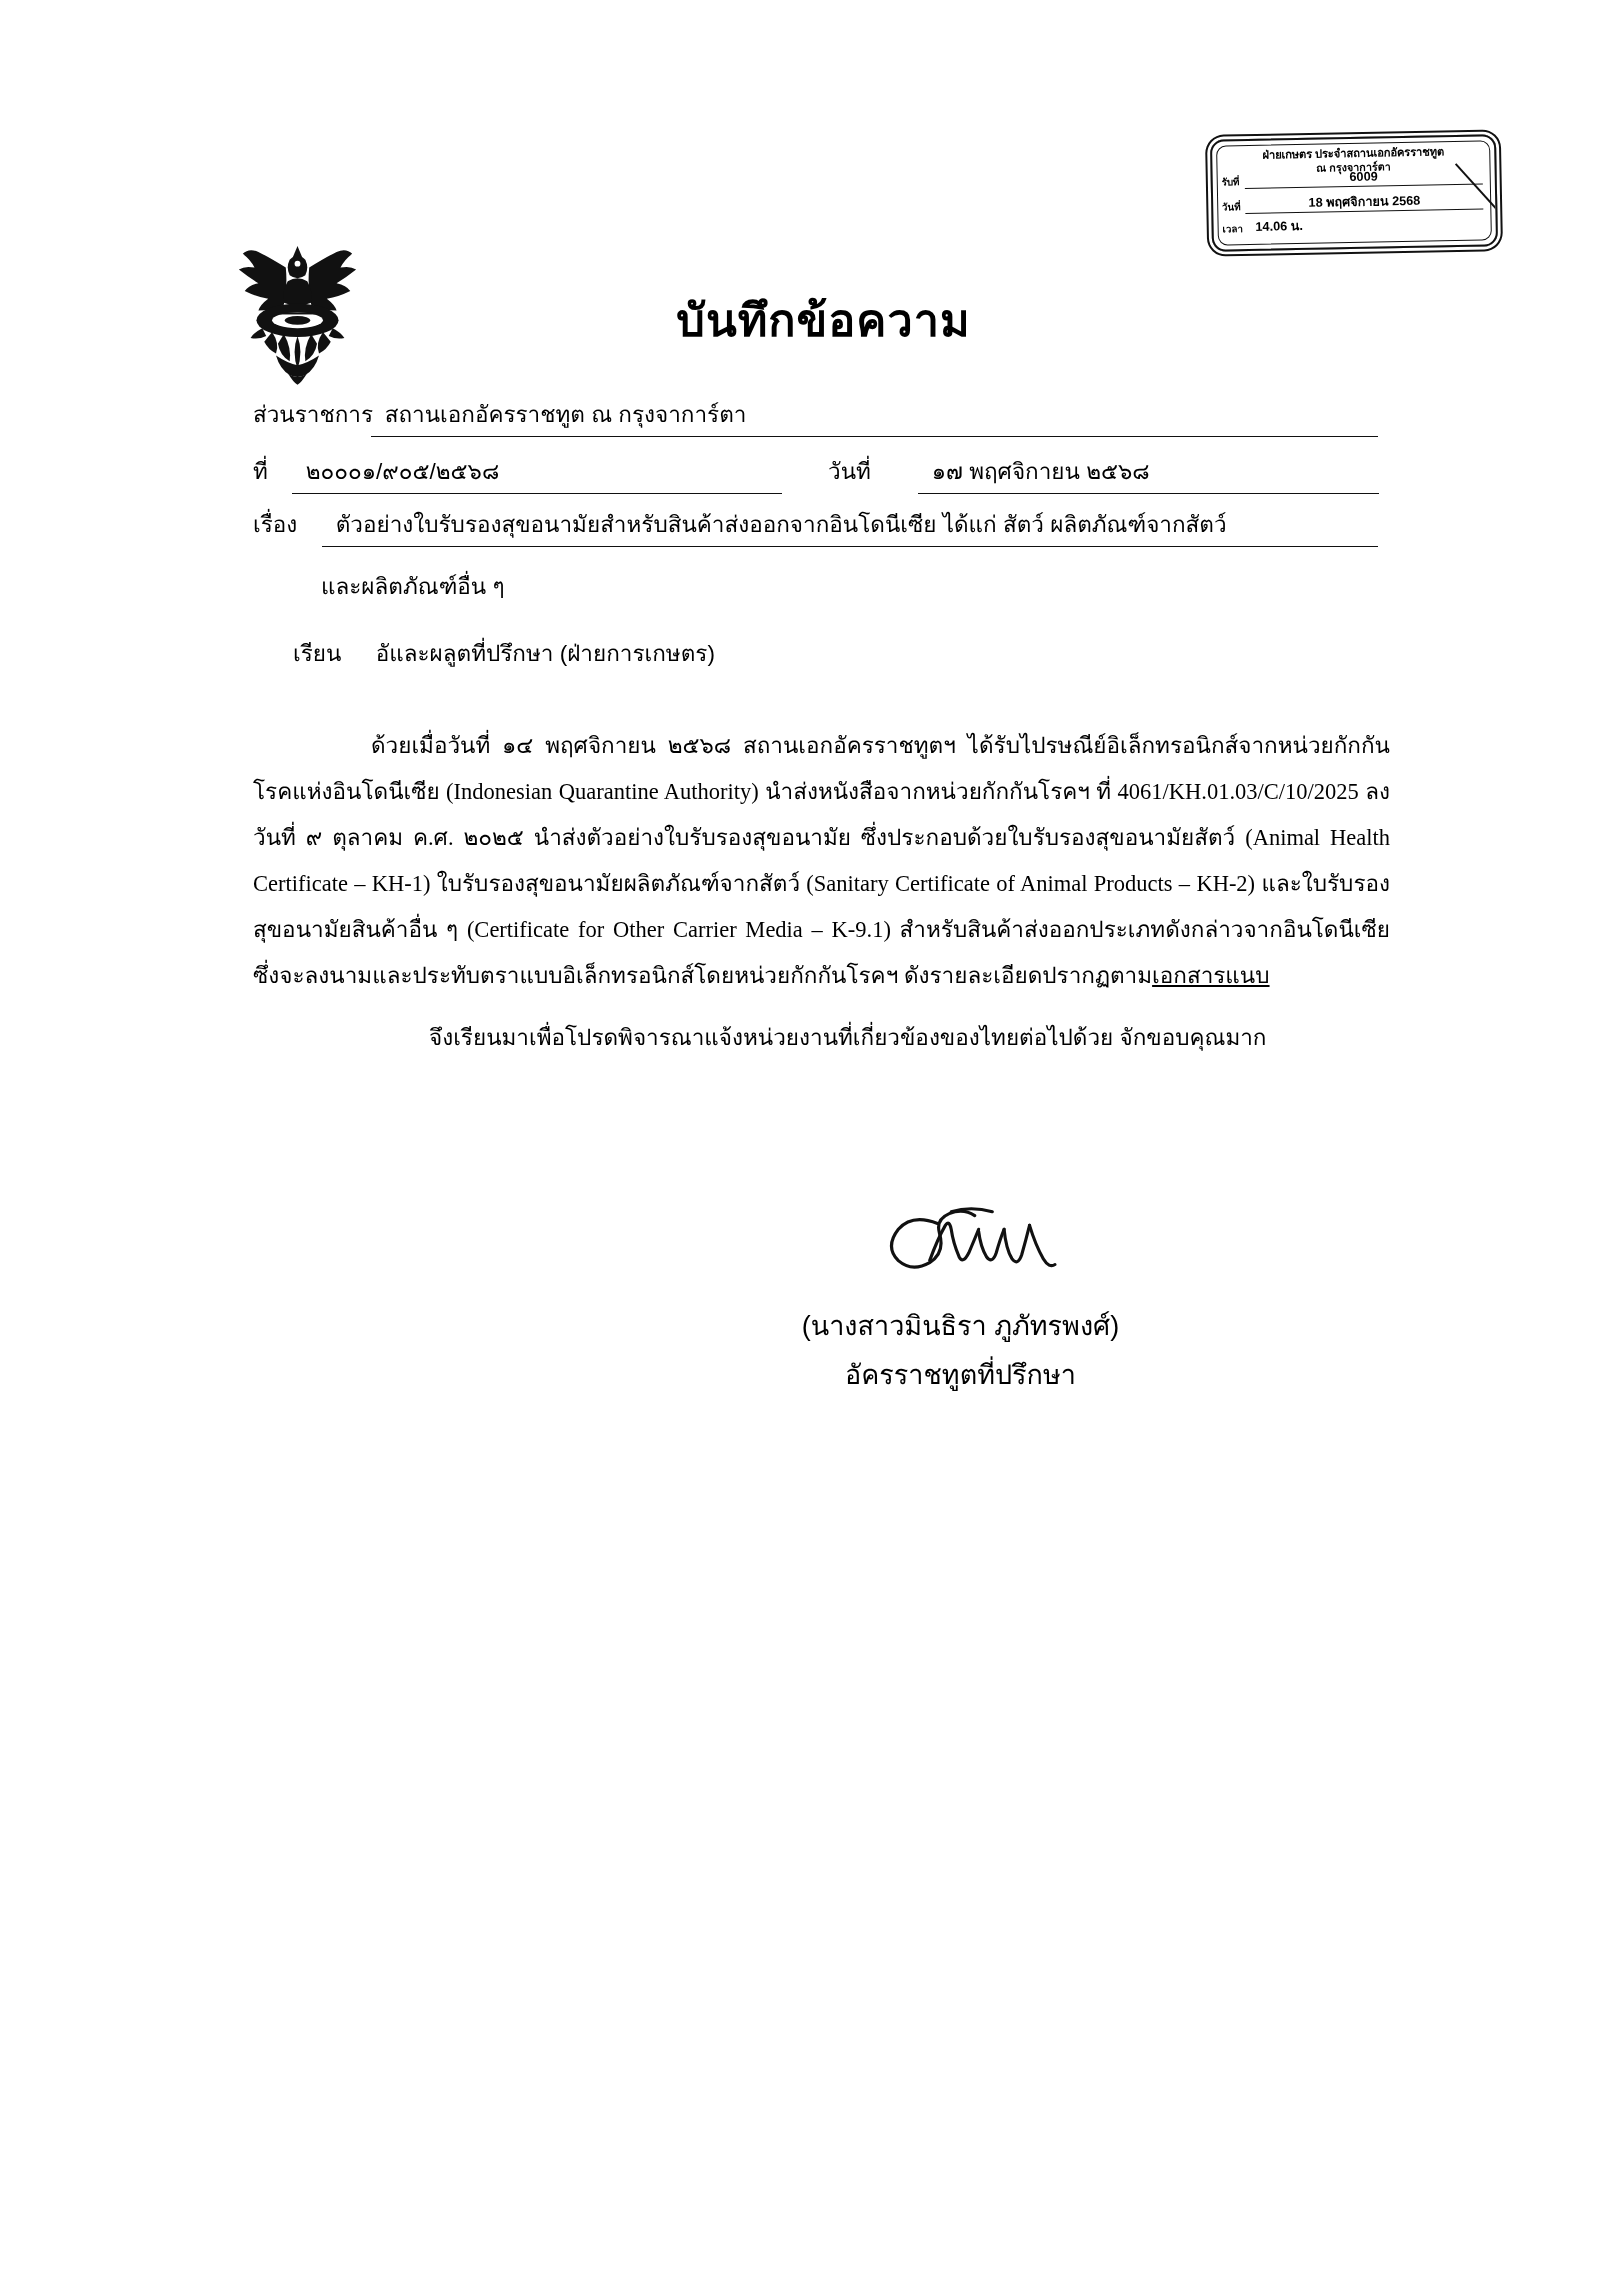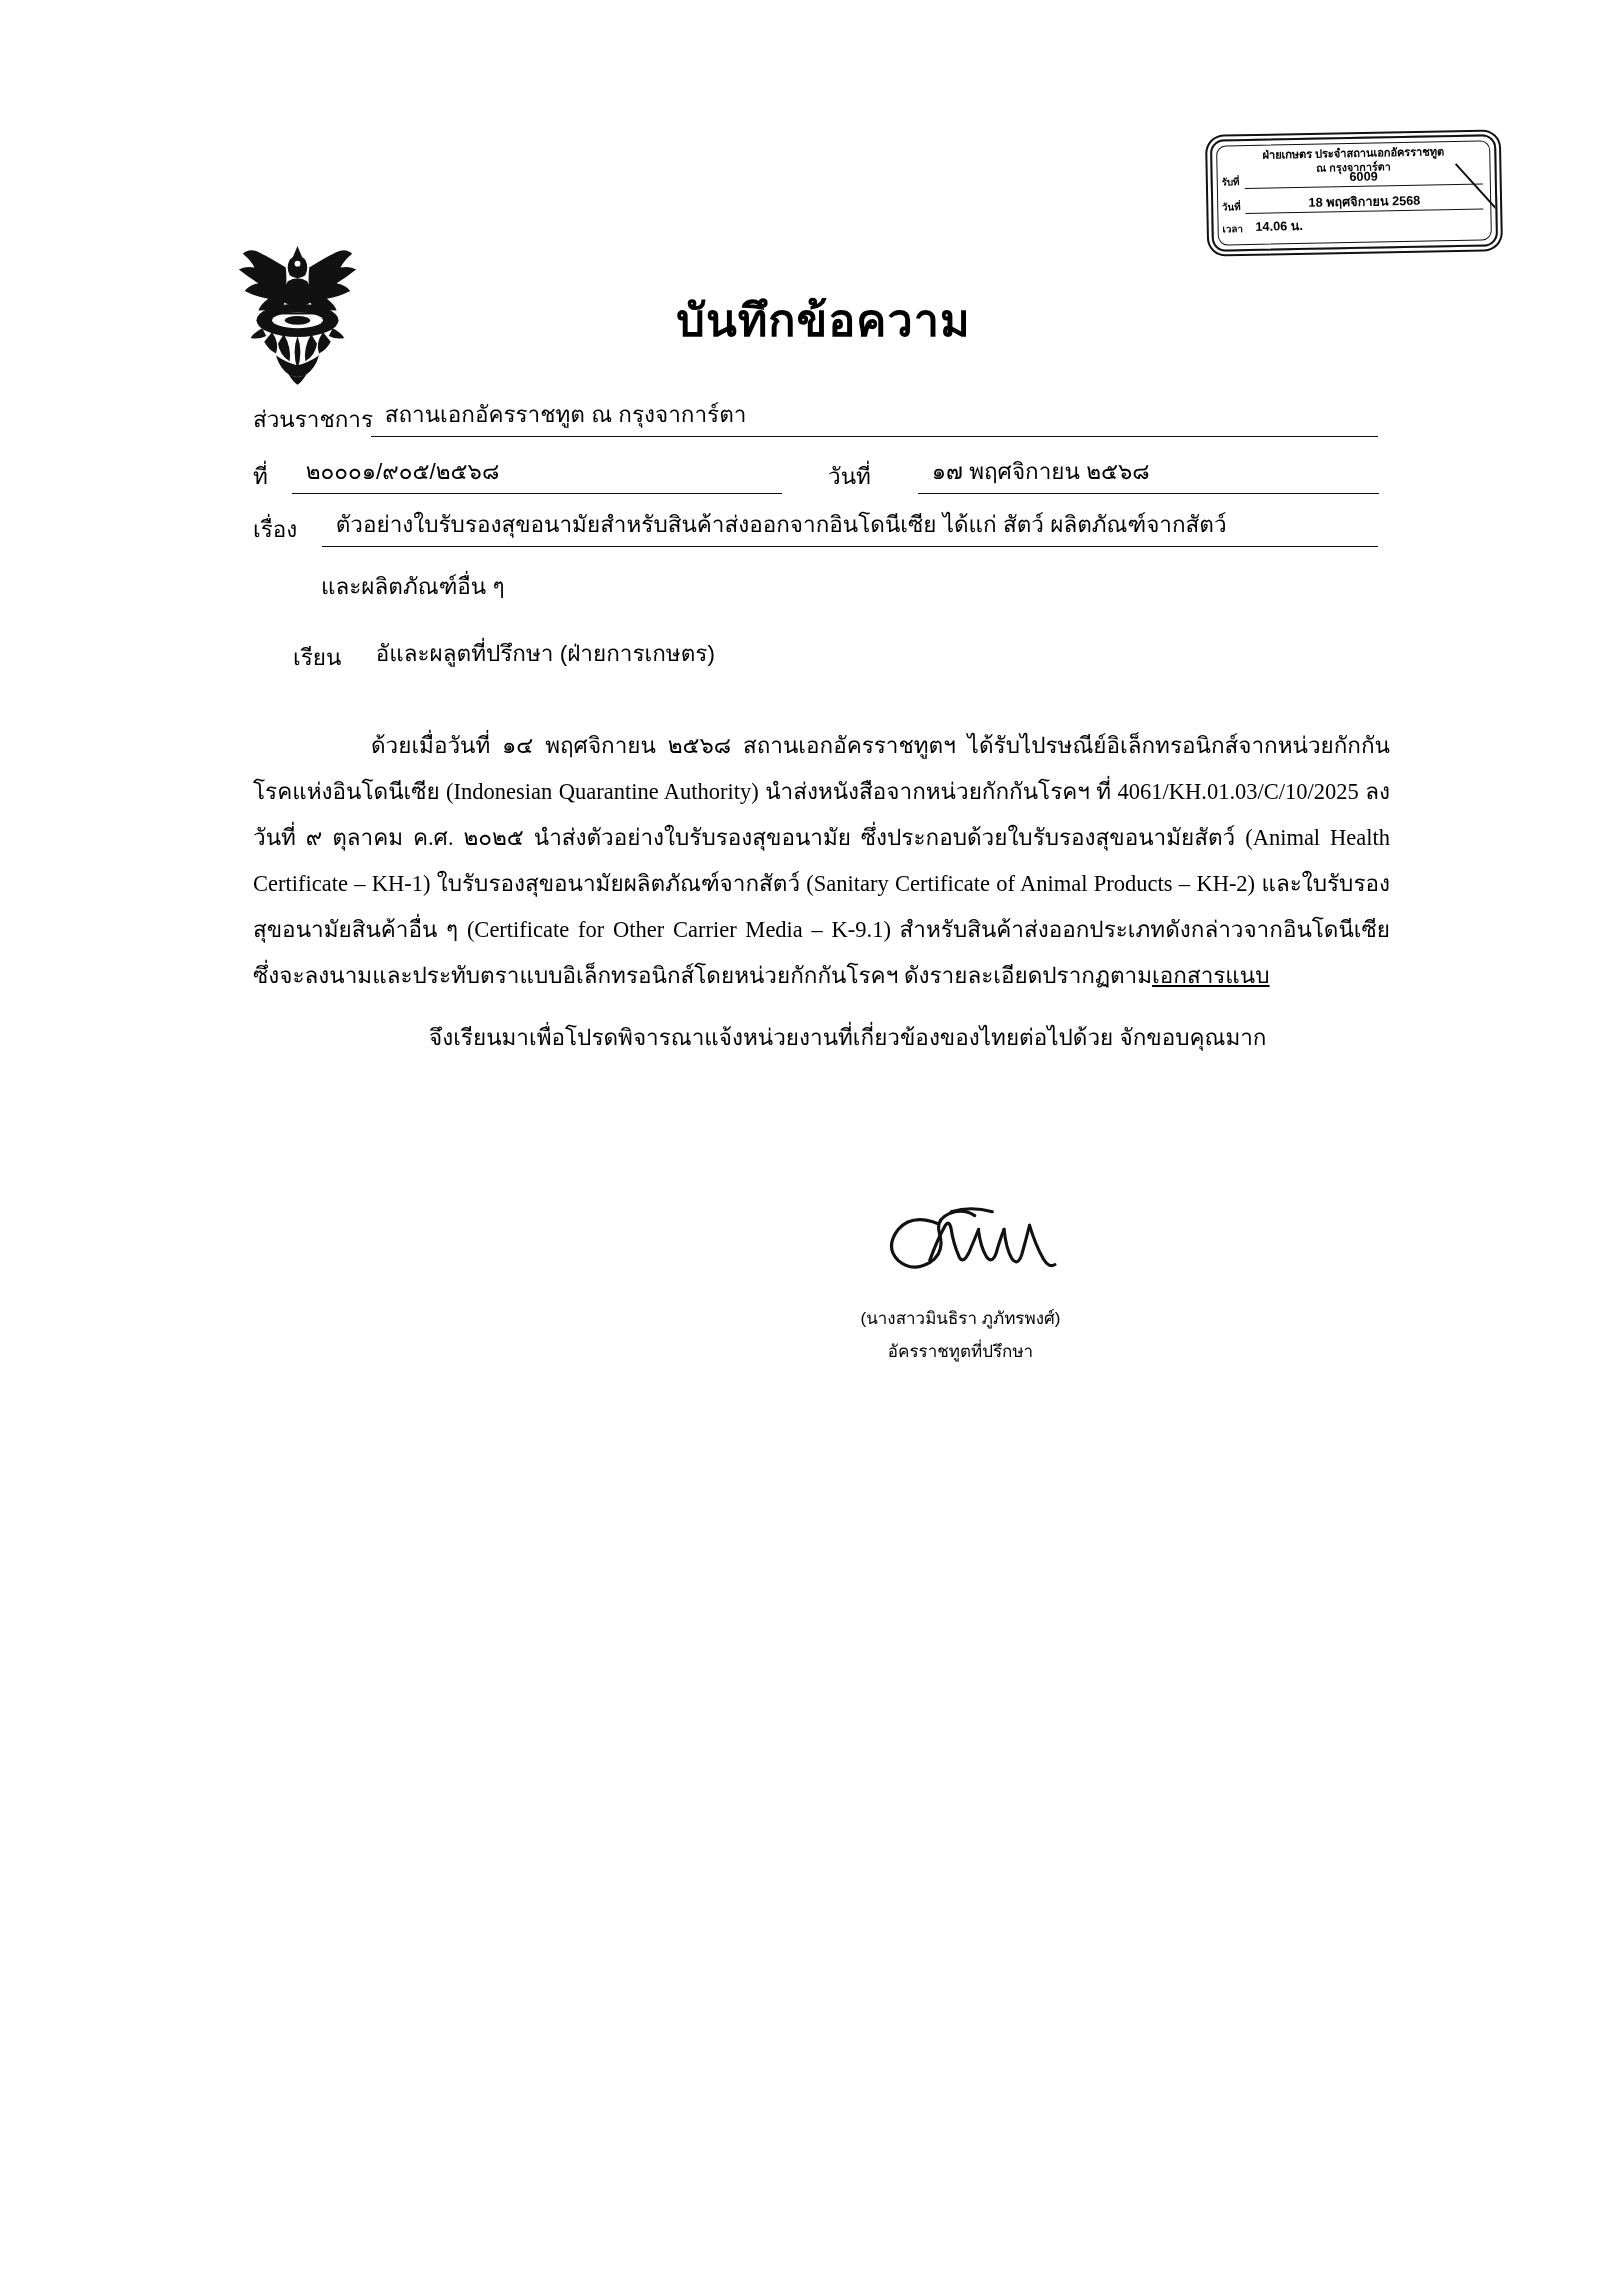--- a/index.html
+++ b/index.html
@@ -116,21 +116,21 @@
     text-align: center;
     font-size: 45px;
     font-weight: 700;
     letter-spacing: 1px;
   }
 
   
   .field {
     position: absolute;
     display: flex;
-    align-items: flex-end;
+    align-items: flex-start;
     font-size: 22.5px;
   }
   .field .label {
     flex: 0 0 auto;
     white-space: nowrap;
   }
   .field .value {
     flex: 1 1 auto;
     border-bottom: 1.7px solid #111;
     padding: 0 5.9px 3.9px 13.7px;
@@ -183,21 +183,21 @@
   }
   .u { text-decoration: underline; }
 
   
   .sign-block {
     position: absolute;
     left: 686px;
     top: 1196px;
     width: 549px;
     text-align: center;
-    font-size: 17px;
+    font-size: 27px;
   }
   .signature-svg {
     display: block;
     margin: 0 auto 13.7px auto;
   }
   .sign-name { margin-bottom: 5.9px; }
 </style>
 </head>
 <body>
 

